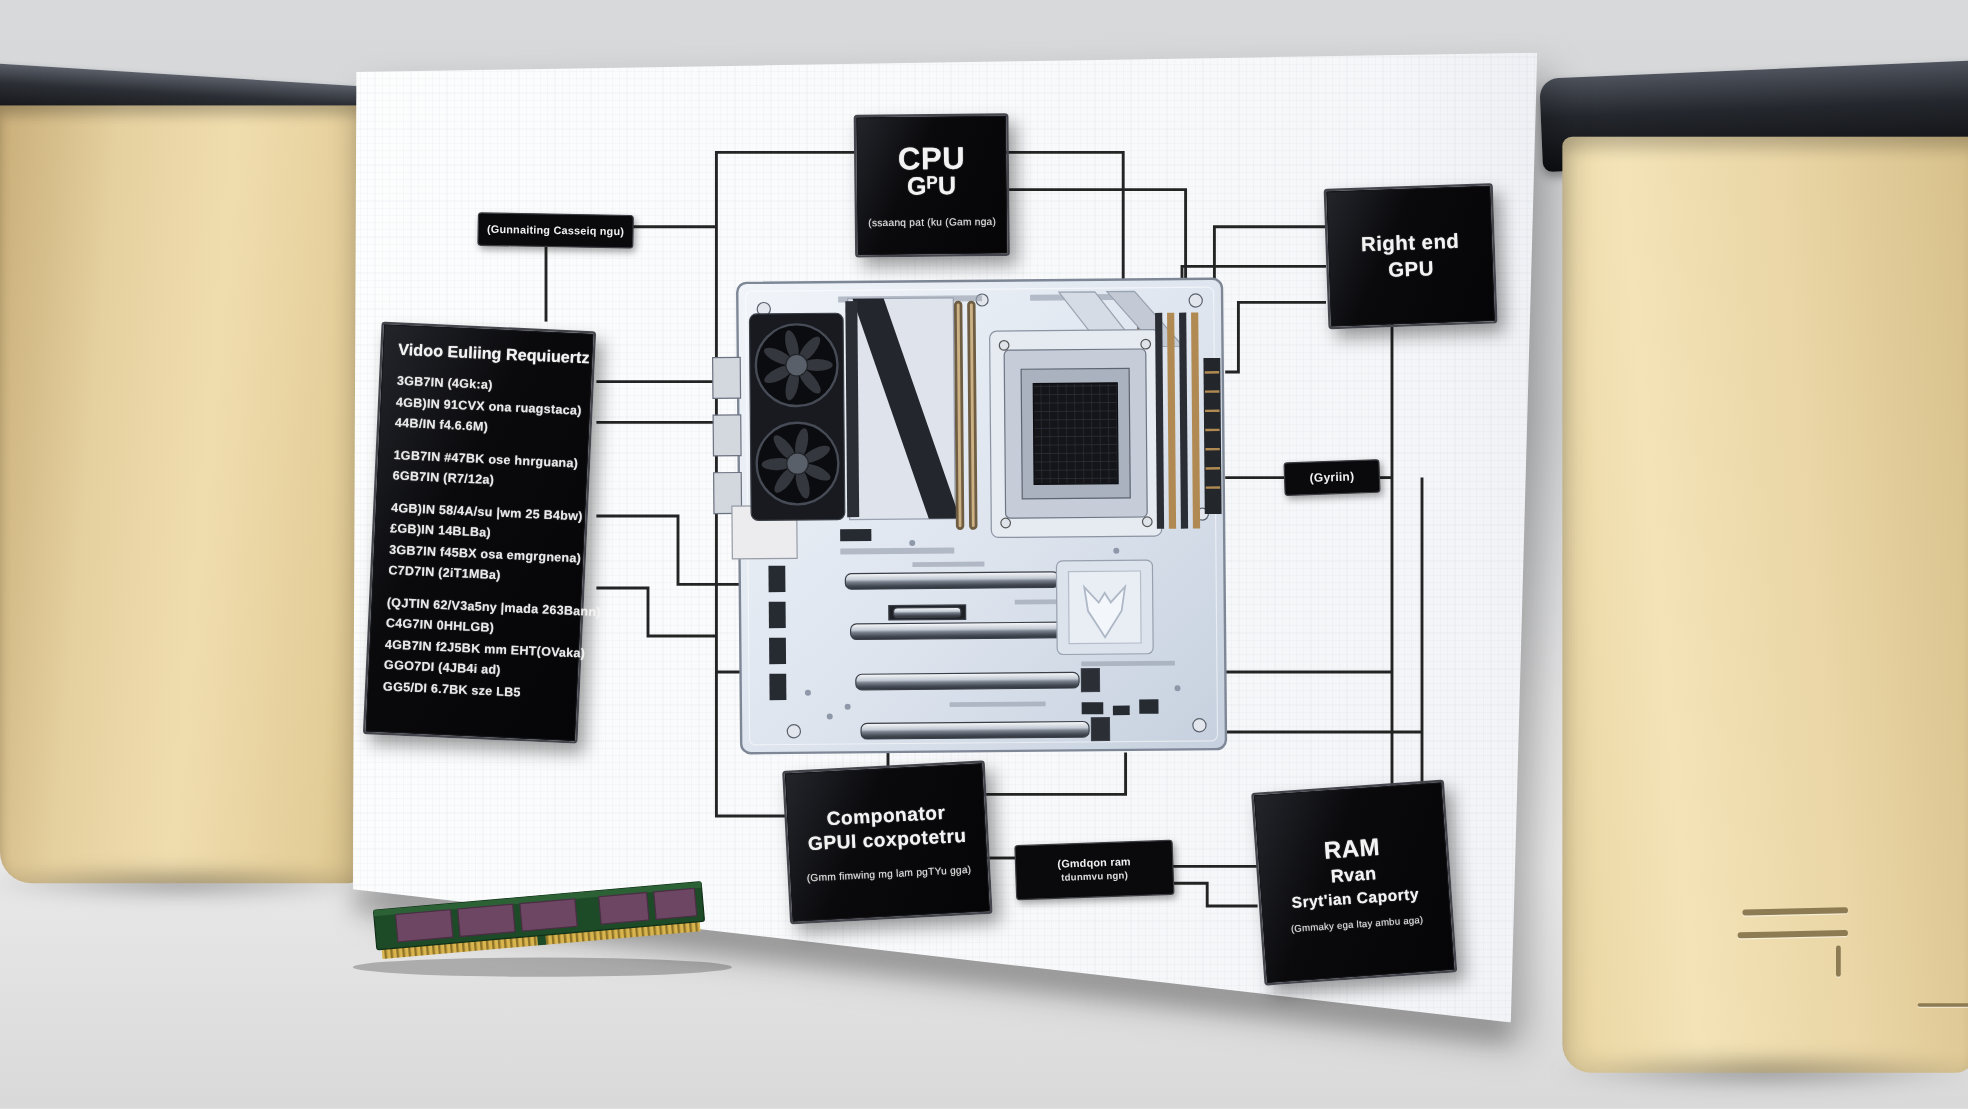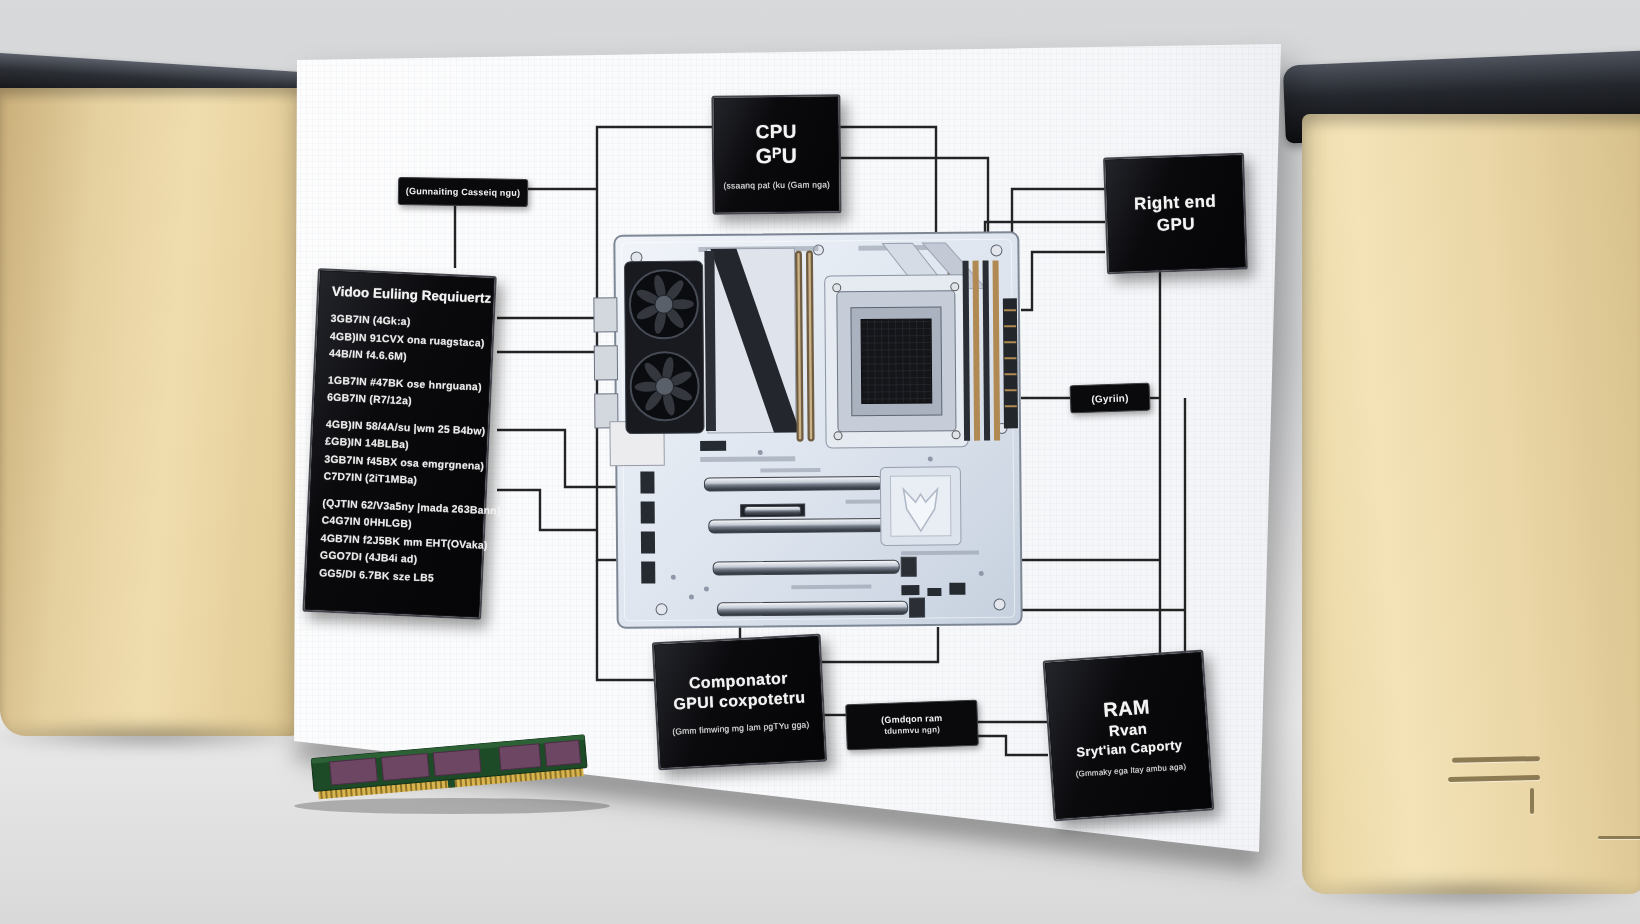--- a/index.html
+++ b/index.html
@@ -311,21 +311,21 @@
       <rect x="332" y="763" width="46" height="23"></rect>
         <rect x="384" y="763" width="46" height="23"></rect>
         <rect x="436" y="763" width="46" height="23"></rect>
       <rect x="502" y="763" width="40" height="23"></rect>
         <rect x="548" y="763" width="34" height="23"></rect>
     </g>
   </g>
 </svg>
 
 <div class="bbox" id="cpu-box" style="left:712px;top:95px;width:125px;height:115px;transform:rotate(-0.6deg);">
-  <div class="bt" style="font-size:19px;line-height:24px;">CPU</div>
+  <div class="bt" style="font-size:26px;line-height:24px;">CPU</div>
   <div class="bt" style="font-size:21px;line-height:24px;">GᴾU</div>
   <div class="bc">(ssaanq pat (ku (Gam nga)</div>
 </div>
 
 <div class="bbox" style="left:1105px;top:155px;width:137px;height:113px;transform:rotate(-2deg);">
   <div class="bt" style="font-size:17px;line-height:22px;">Right end</div>
   <div class="bt" style="font-size:17px;line-height:22px;">GPU</div>
 </div>
 
 <div class="bbox" id="req-box">

